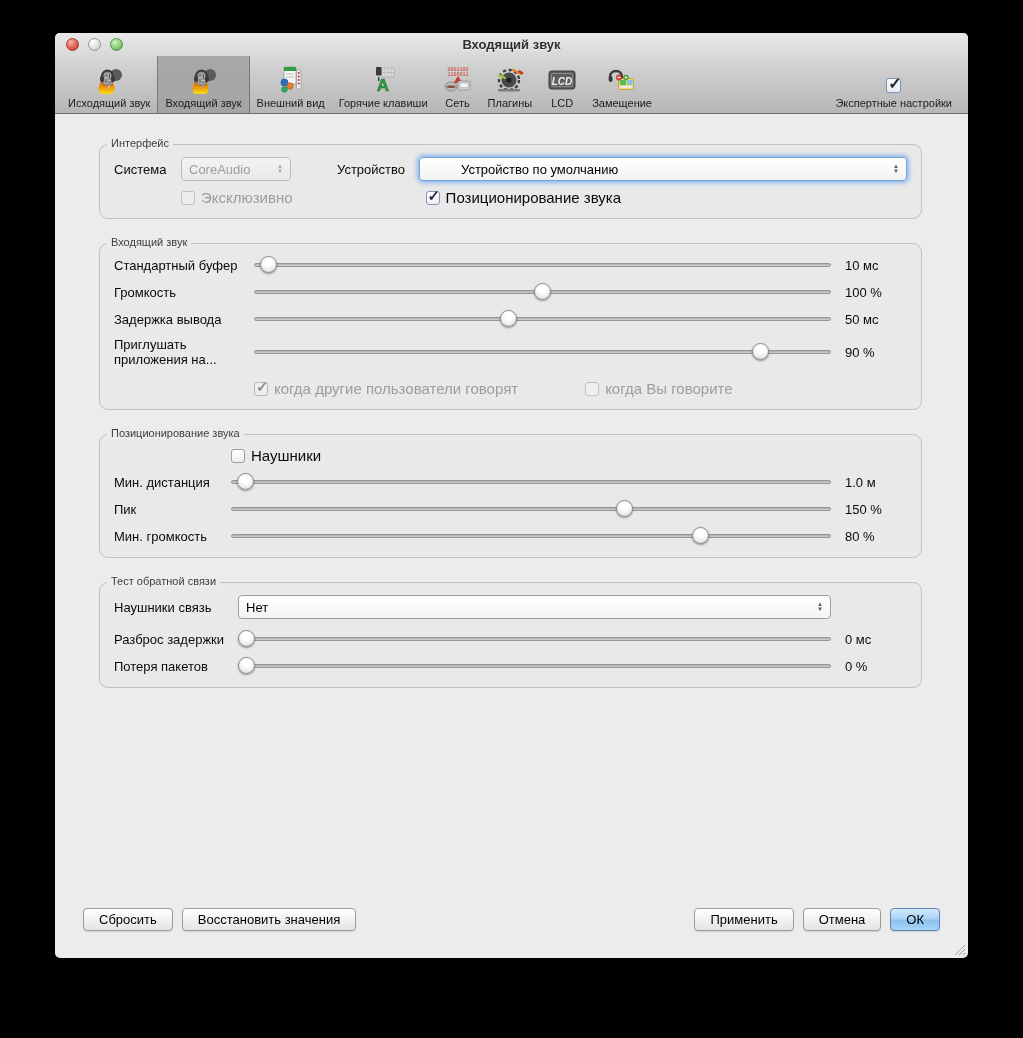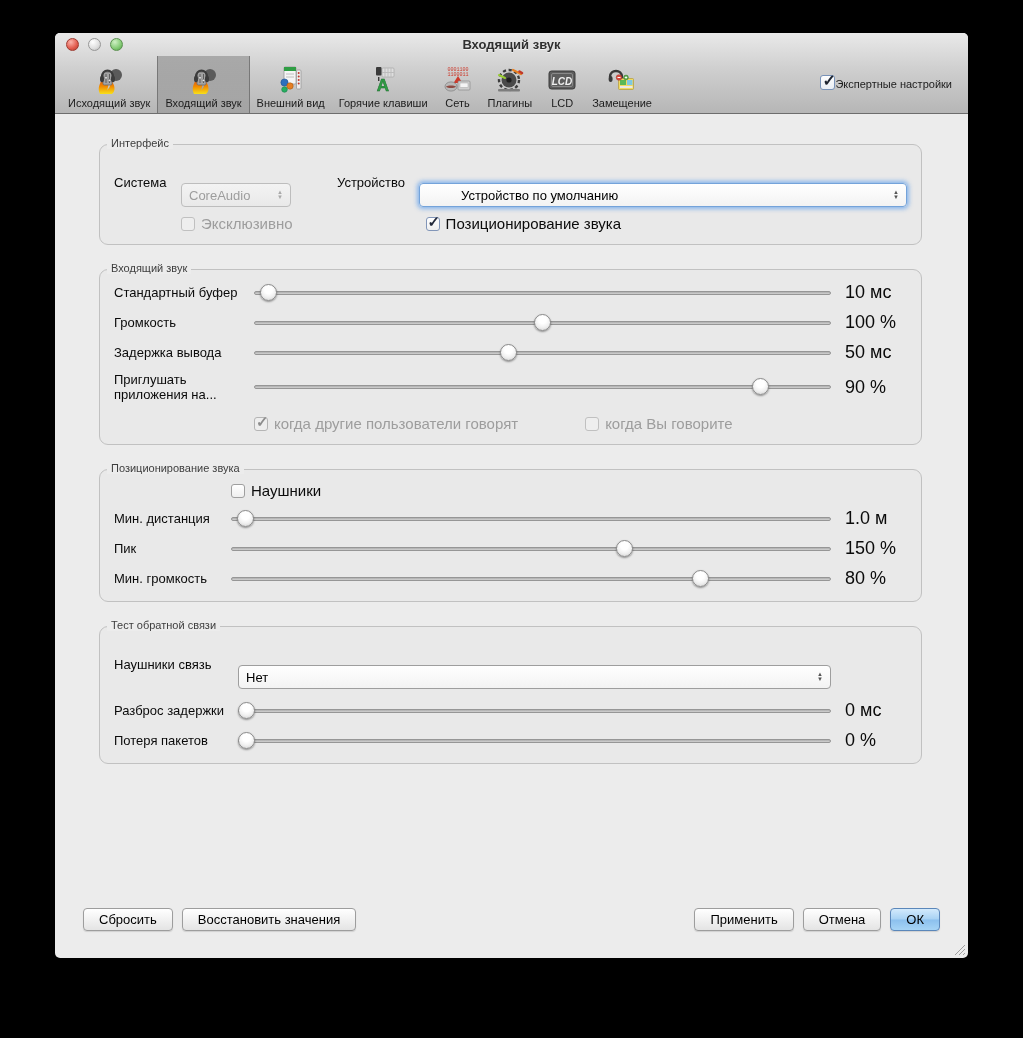--- a/index.html
+++ b/index.html
@@ -32,21 +32,21 @@
     display:flex;flex-direction:column;align-items:center;justify-content:flex-end;
     padding:2px 7px 4px;box-sizing:border-box;cursor:default;
   }
   .tool-item.selected{
     background:linear-gradient(rgba(0,0,0,.22),rgba(0,0,0,.10));
     border-left:1px solid rgba(0,0,0,.28);border-right:1px solid rgba(0,0,0,.28);
   }
   .tool-icon{width:32px;height:32px;}
   .tool-icon svg{width:32px;height:32px;display:block;}
   .tool-label{font-size:11px;color:#1c1c1c;margin-top:1px;white-space:nowrap;}
-  .expert{margin-left:auto;display:flex;flex-direction:row;align-items:center;justify-content:flex-end;padding:2px 10px 4px;}
+  .expert{margin-left:auto;display:flex;flex-direction:column;align-items:center;justify-content:flex-end;padding:2px 10px 4px;}
   .expert-box{
     width:15px;height:15px;border-radius:3px;box-sizing:border-box;
     background:linear-gradient(#fdfdfd,#e9eef5);border:1px solid #7892b8;position:relative;margin-bottom:3px;
   }
   .expert-box::after{content:"✓";position:absolute;left:1px;top:-5px;font-size:16px;font-weight:bold;color:#1d2430;}
   
   .content{padding:12px 46px 0 44px;}
   .group{margin-bottom:6px;}
   .group-title{
     position:relative;top:7px;left:8px;z-index:1;display:inline-block;
@@ -55,21 +55,21 @@
   .group-box{
     border:1px solid #c1c1c1;border-radius:9px;background:#e9e9e9;
     box-sizing:border-box;padding:12px 14px 12px 14px;
   }
   .row{display:flex;align-items:center;}
   .lbl{font-size:13px;color:#0a0a0a;}
   
   .combo{
     height:24px;box-sizing:border-box;border:1px solid #9e9e9e;border-radius:4px;
     background:linear-gradient(#ffffff,#f3f3f3);display:flex;align-items:center;
-    padding:0 7px;font-size:13px;color:#000;position:relative;margin-top:26px;
+    padding:0 7px;font-size:13px;color:#000;position:relative;
   }
   .combo .arrows{margin-left:auto;display:flex;flex-direction:column;align-items:center;line-height:5px;color:#555;padding-left:8px;}
   .combo .arrows span{font-size:6px;}
   .combo.focused{border-color:#74a3da;box-shadow:0 0 4px 2px rgba(104,164,236,.75);padding-left:41px;}
   .combo.disabled{color:#9d9d9d;background:linear-gradient(#f3f3f3,#e9e9e9);border-color:#bdbdbd;}
   .combo.disabled .arrows{color:#a9a9a9;}
   
   .cb{display:inline-flex;align-items:center;gap:6px;font-size:15px;color:#0a0a0a;}
   .cb .box{
     width:14px;height:14px;border-radius:3px;box-sizing:border-box;flex-shrink:0;
@@ -85,21 +85,21 @@
   .slider{position:relative;flex:1;height:18px;}
   .track{
     position:absolute;left:0;right:0;top:7px;height:4px;border-radius:2px;box-sizing:border-box;
     background:linear-gradient(#adadad,#d2d2d2);border:1px solid #969696;
   }
   .knob{
     position:absolute;top:0;width:17px;height:17px;border-radius:50%;box-sizing:border-box;
     background:radial-gradient(circle at 50% 32%,#ffffff 0 30%,#f0f0f0 60%,#cccccc);
     border:1px solid #8b8b8b;box-shadow:0 1px 2px rgba(0,0,0,.4);
   }
-  .val{width:62px;margin-left:14px;font-size:18px;color:#0a0a0a;flex-shrink:0;}
+  .val{width:62px;margin-left:14px;font-size:13px;color:#0a0a0a;flex-shrink:0;}
   
   .g2 .lbl-col{width:140px;flex-shrink:0;line-height:15px;}
   .g3 .lbl-col{width:117px;flex-shrink:0;}
   .g4 .lbl-col{width:124px;flex-shrink:0;}
   .g2 .row,.g3 .row,.g4 .row{margin-bottom:9px;}
   .g2 .row:last-child,.g3 .row:last-child,.g4 .row:last-child{margin-bottom:0;}
   
   .footer{position:absolute;left:28px;right:28px;bottom:27px;display:flex;gap:9px;align-items:center;}
   .btn{
     height:23px;box-sizing:border-box;padding:0 15px;border-radius:4px;border:1px solid #9d9d9d;

